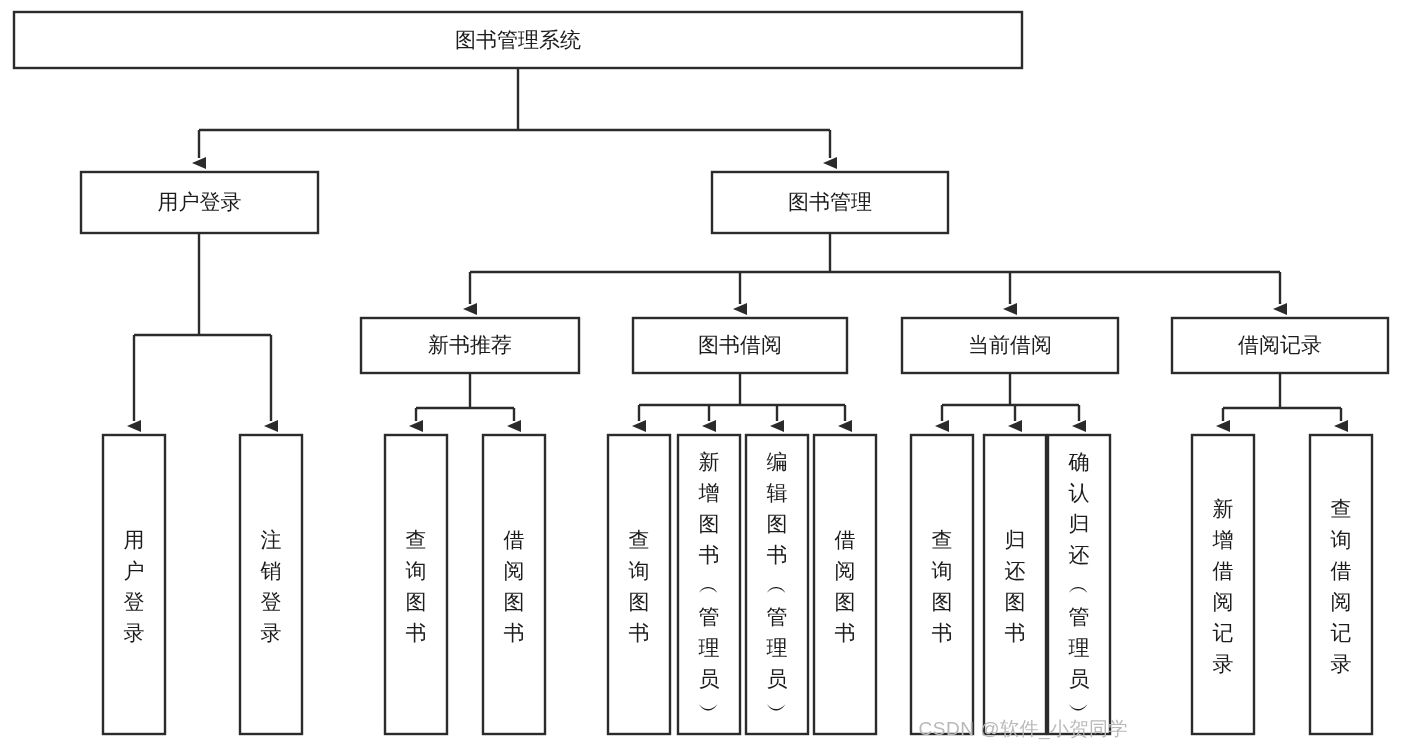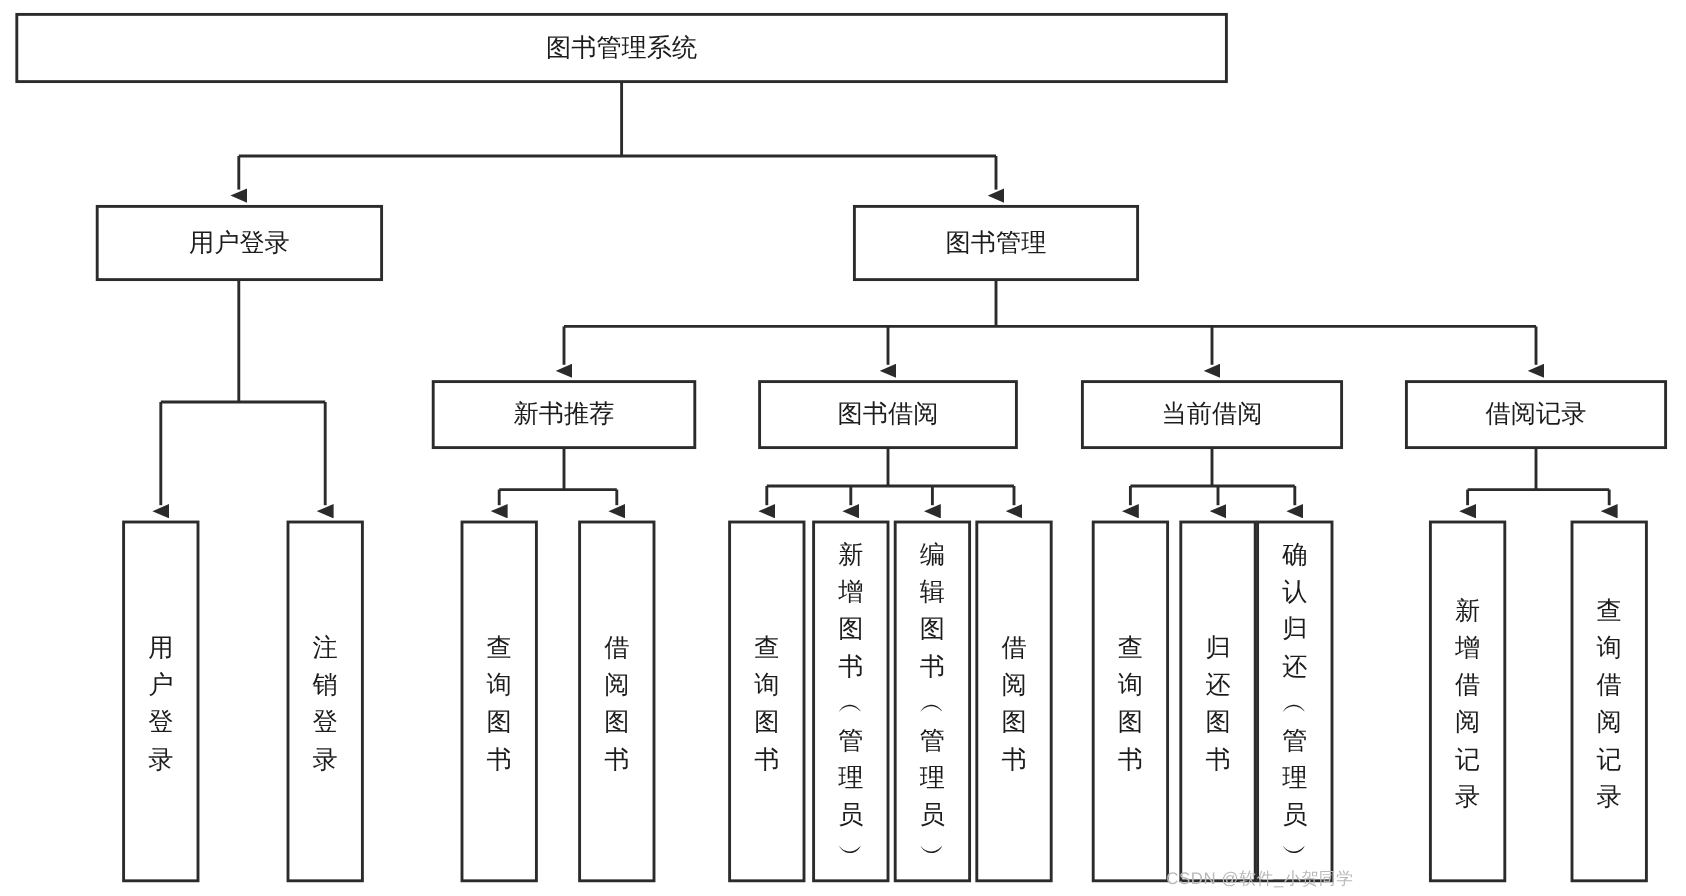--- a/index.html
+++ b/index.html
@@ -52,21 +52,21 @@
     font-family: "Liberation Sans", "DejaVu Sans", sans-serif;
     font-size: 21px;
     fill: #1c1c1c;
     text-anchor: middle;
   }
   .watermark {
     position: absolute;
     right: 16px;
     bottom: 5px;
     font-family: "Liberation Sans", "DejaVu Sans", sans-serif;
-    font-size: 14px;
+    font-size: 19px;
     color: #b9b9b9;
     letter-spacing: 0.5px;
     white-space: nowrap;
     user-select: none;
   }
 </style>
 </head>
 <body>
 
 <div id="diagram-root">

